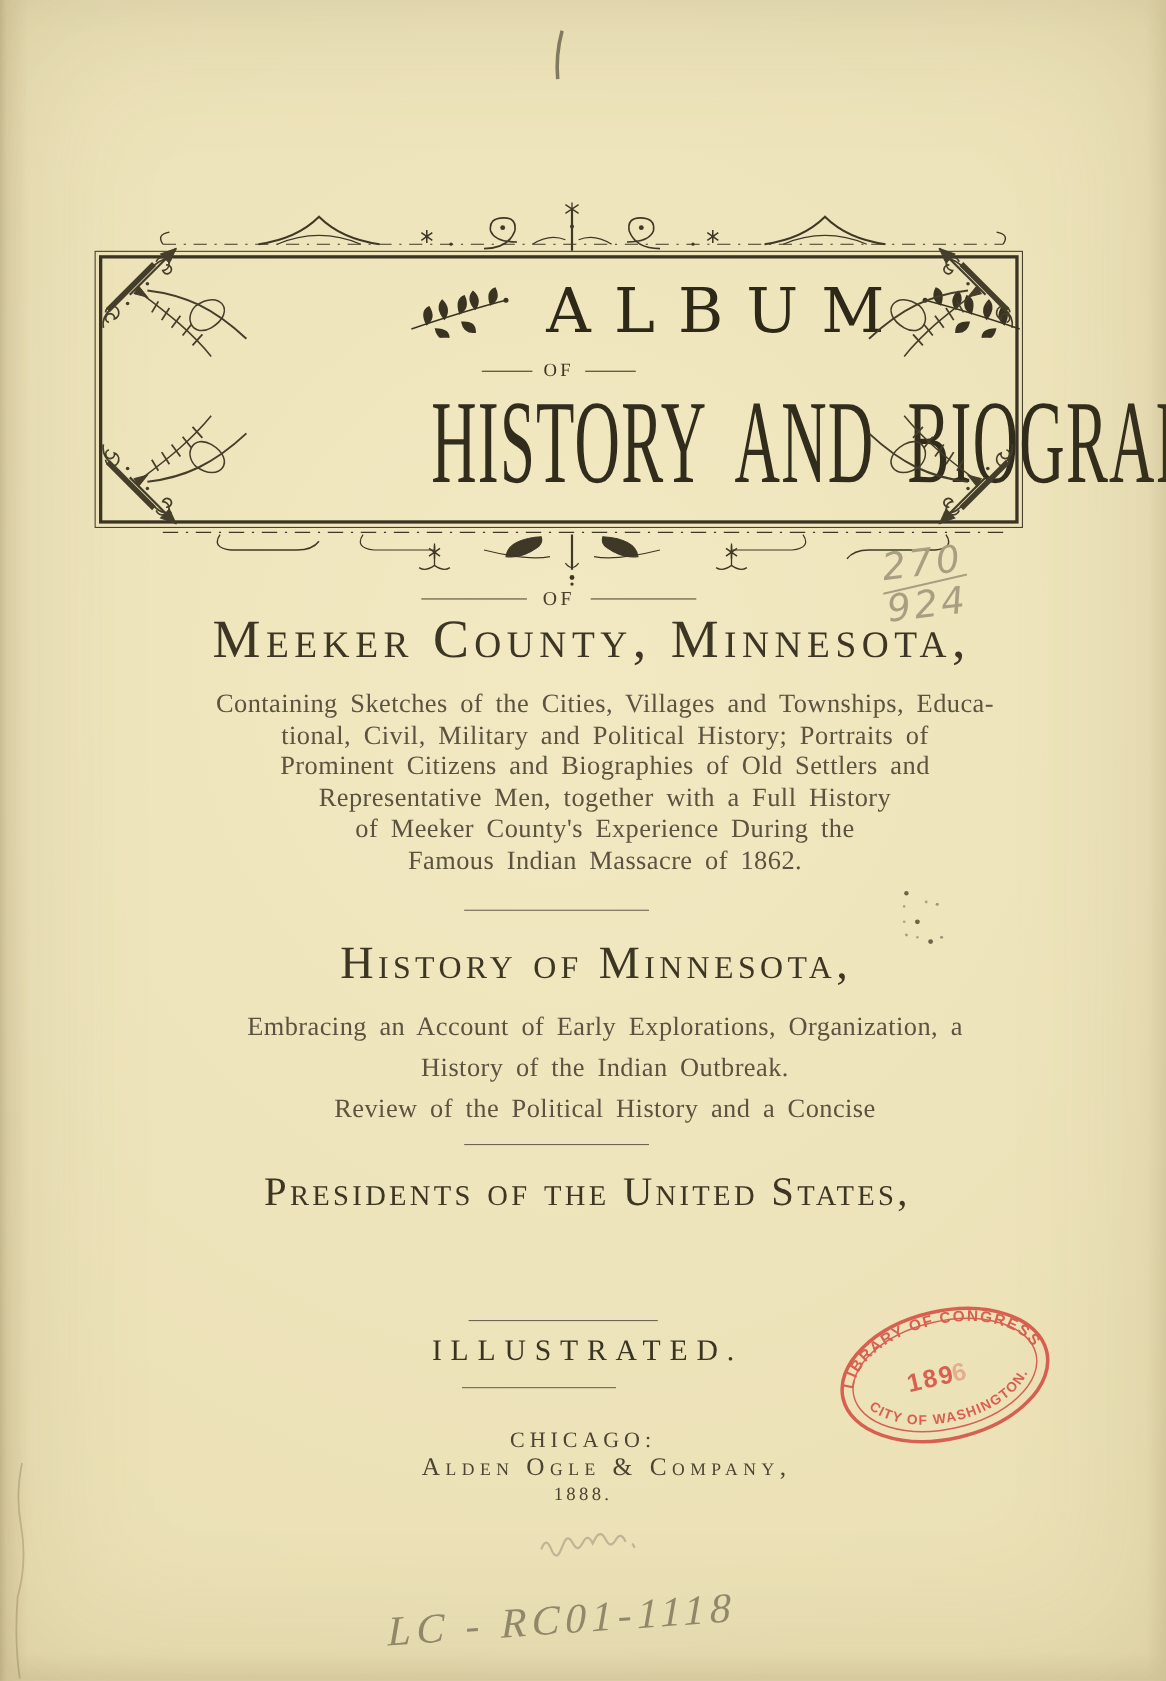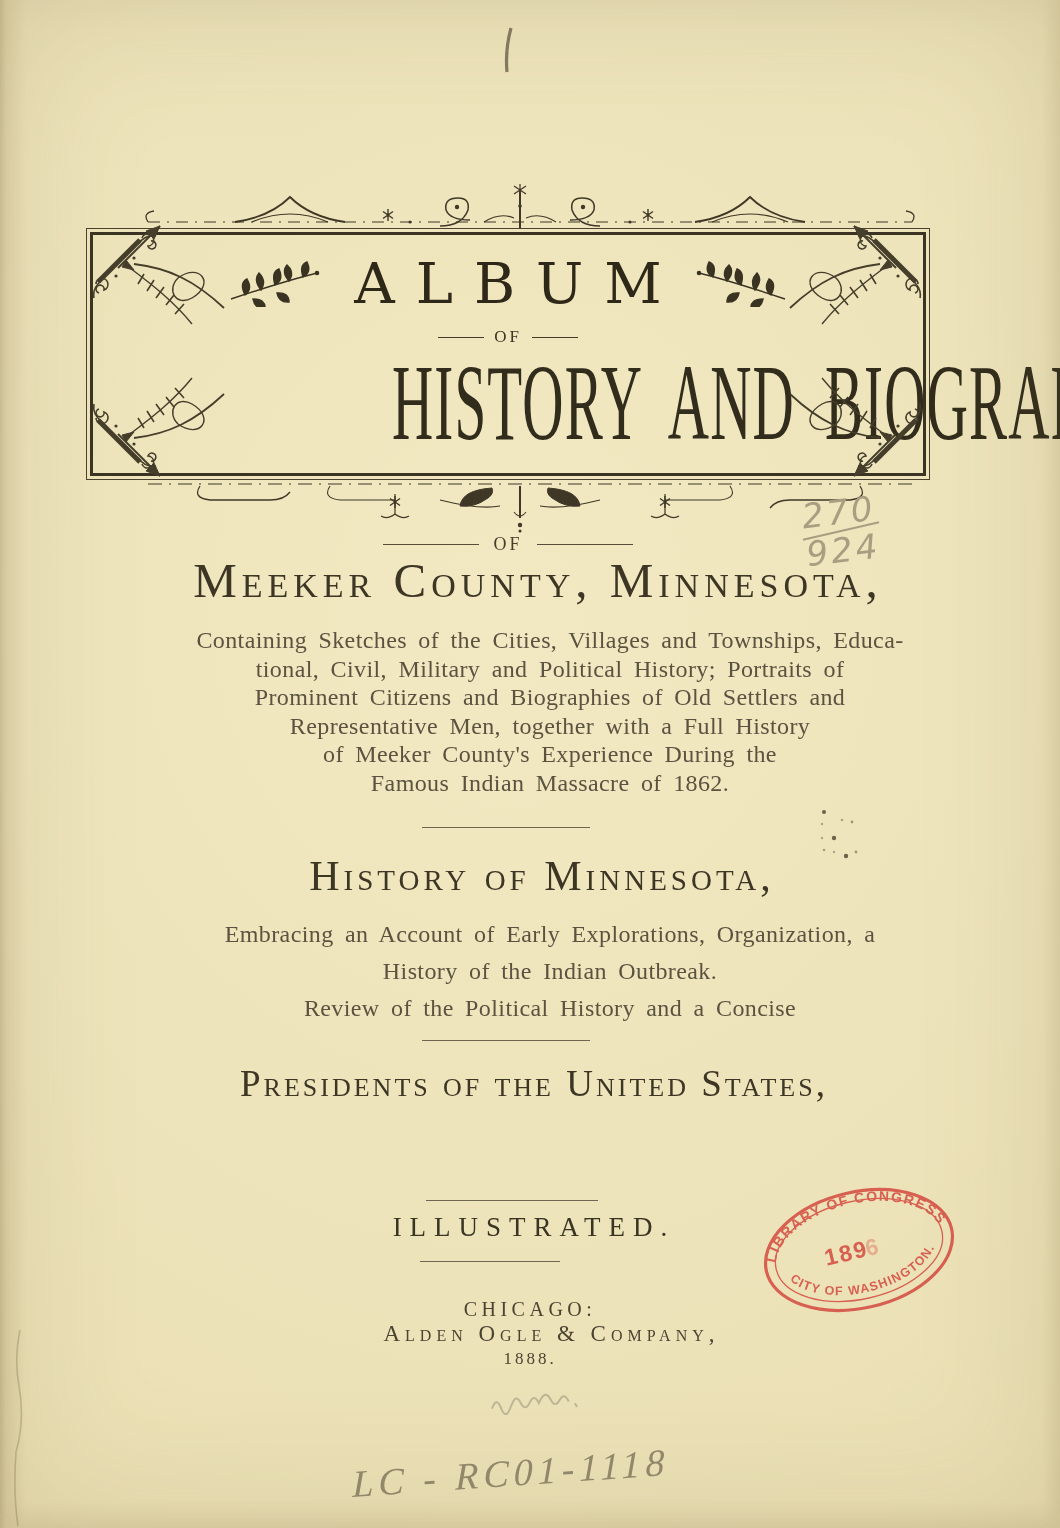--- a/index.html
+++ b/index.html
@@ -29,21 +29,21 @@
   .scribble{left:486px;top:1392px;opacity:.8;}
   .accession{left:352px;top:1448px;width:400px;font-size:38px;
       font-style:italic;letter-spacing:5px;color:#93896d;
       transform:rotate(-4deg) skewX(-4deg);white-space:nowrap;}
 
   
   .tbox{left:86px;top:228px;width:842px;height:250px;
       border:1.5px solid #4a422e;}
   .tbox-inner{position:absolute;inset:3px;border:3px solid #3b3424;}
   .album-row{position:absolute;left:0;right:0;top:18px;height:74px;
-      display:flex;align-items:center;justify-content:center;gap:10px;}
+      display:flex;align-items:center;justify-content:flex-end;gap:10px;}
   .album{font-family:"DejaVu Serif",serif;font-size:56px;color:#2e2818;
       letter-spacing:21px;padding-left:21px;line-height:1;}
   .of-small{position:absolute;left:0;right:0;top:98px;text-align:center;
       font-size:17px;letter-spacing:3px;color:#3c3525;
       display:flex;align-items:center;justify-content:center;gap:10px;}
   .of-small .dash{display:inline-block;width:46px;border-top:1.3px solid #453d2a;}
   .subtitle-wrap{position:absolute;left:0;right:0;top:120px;text-align:center;}
   .subtitle{display:inline-block;font-family:"Liberation Serif",serif;
       font-size:102px;line-height:1;color:#322c1c;white-space:nowrap;
       transform:scale(0.56,1.06);transform-origin:center top;

